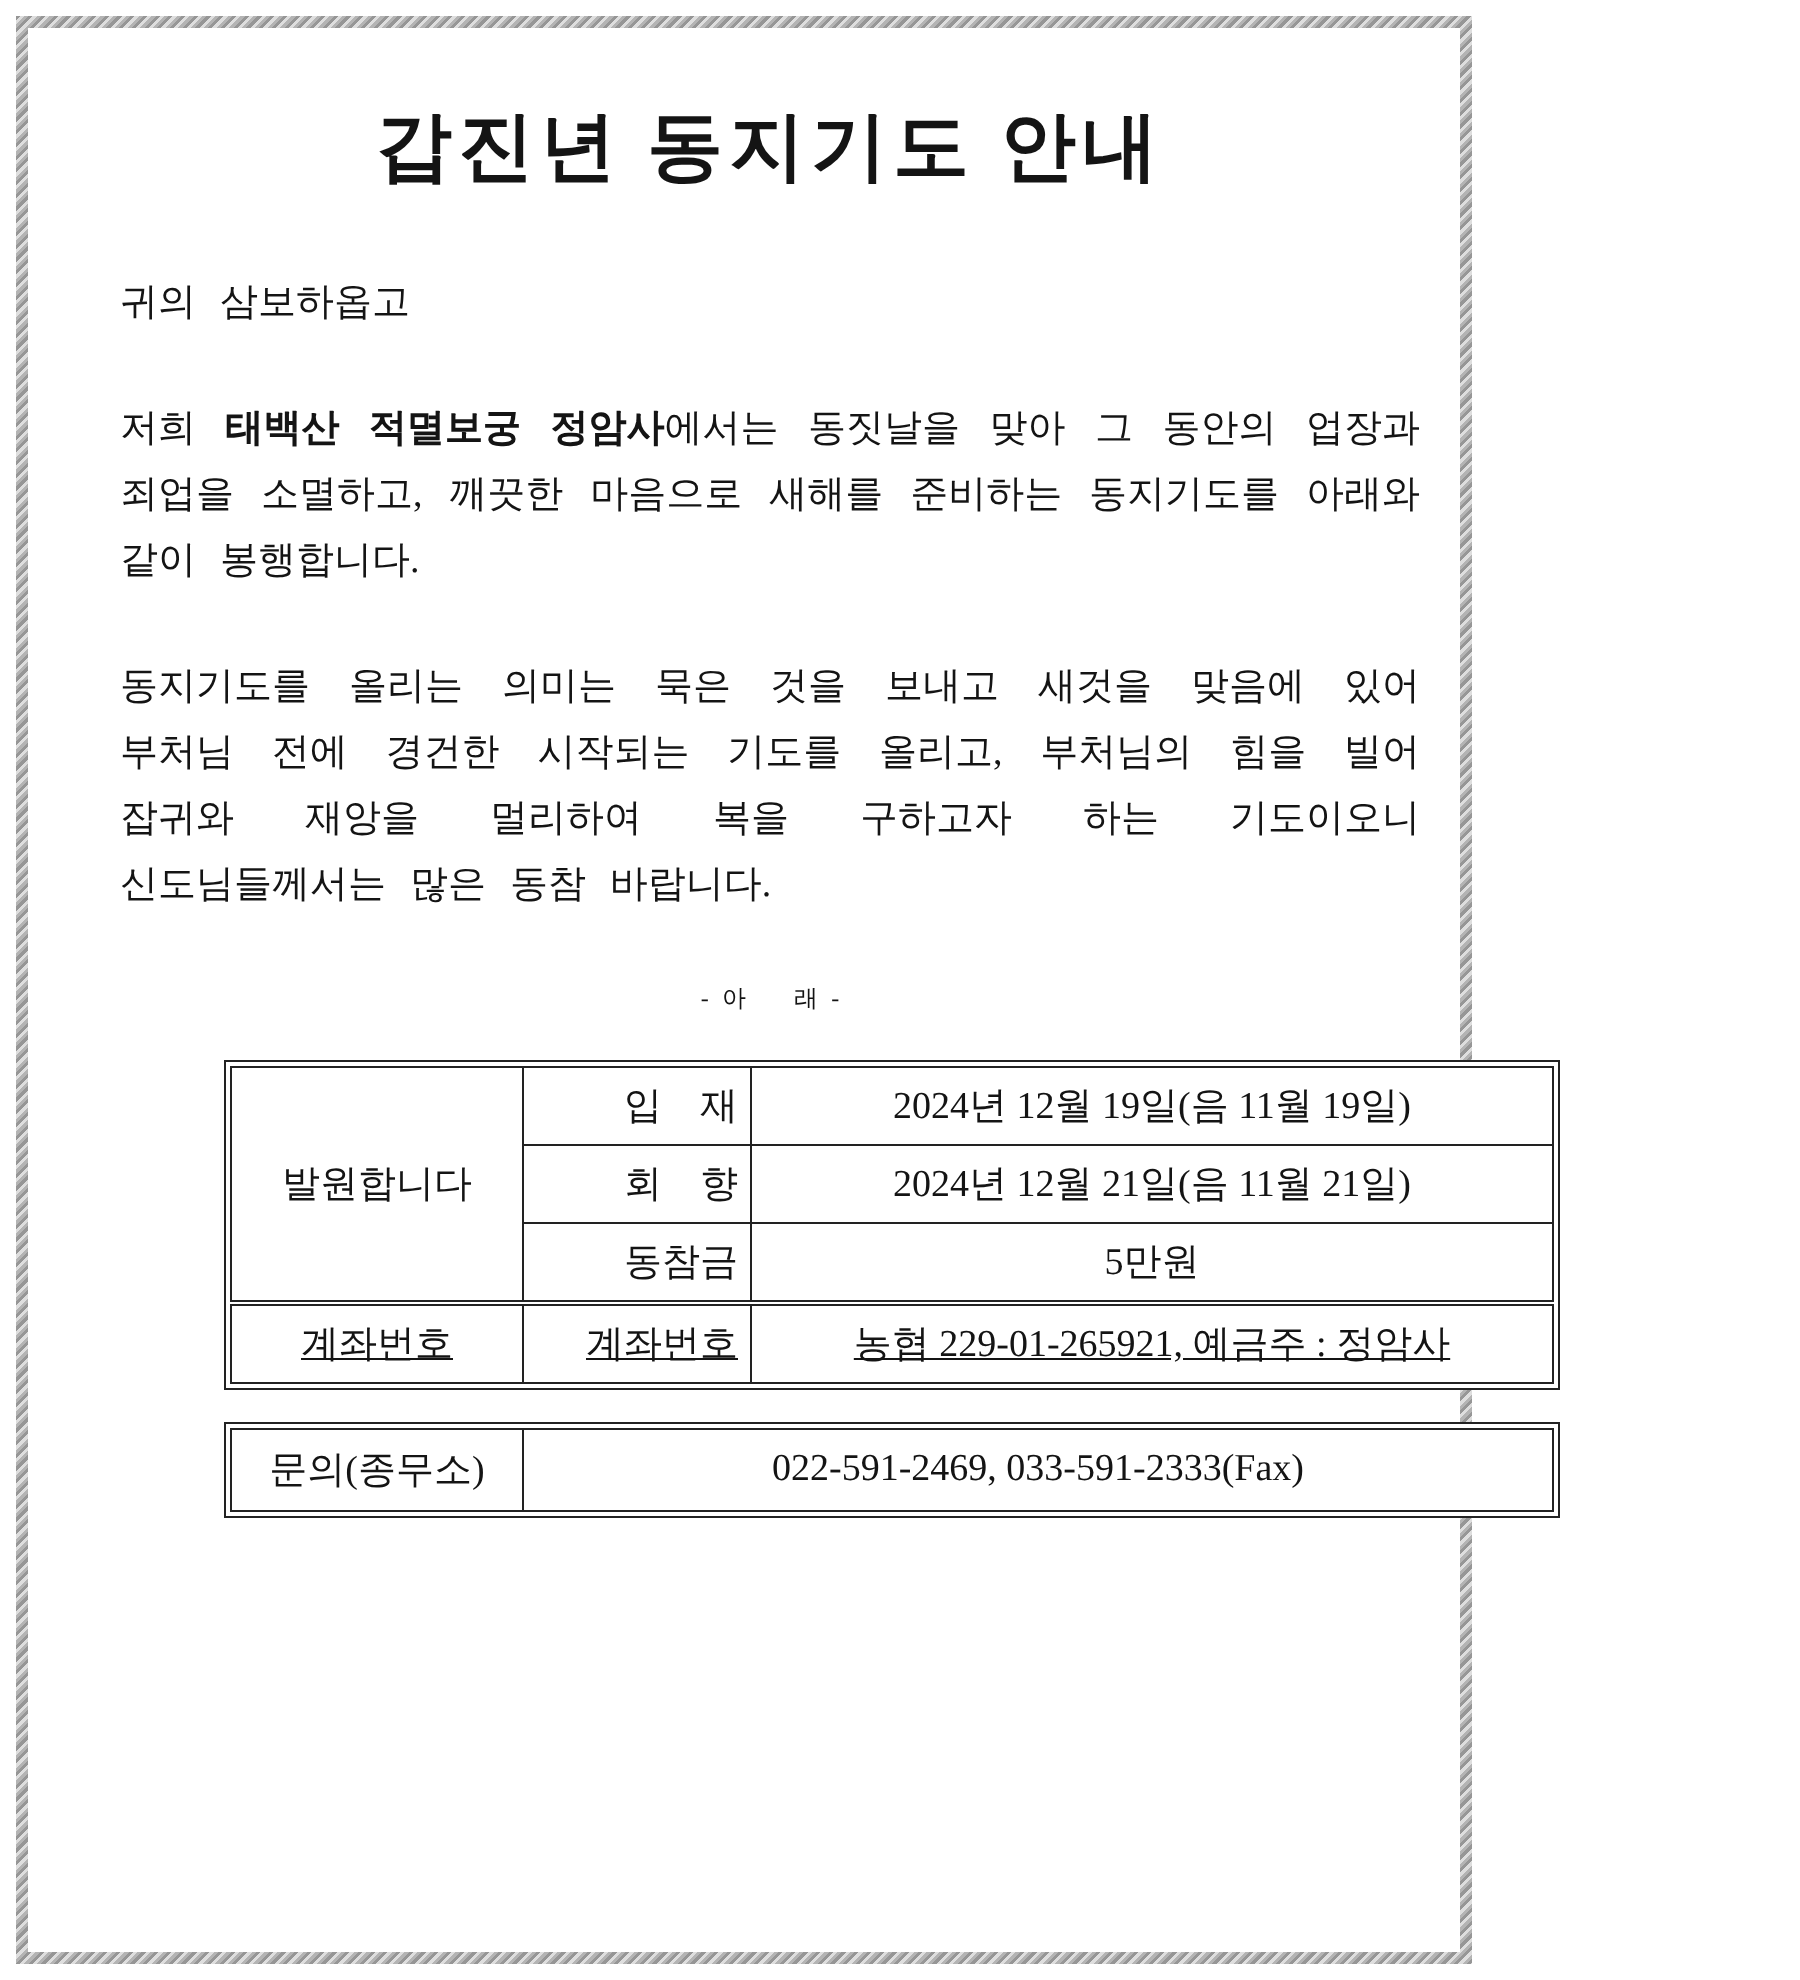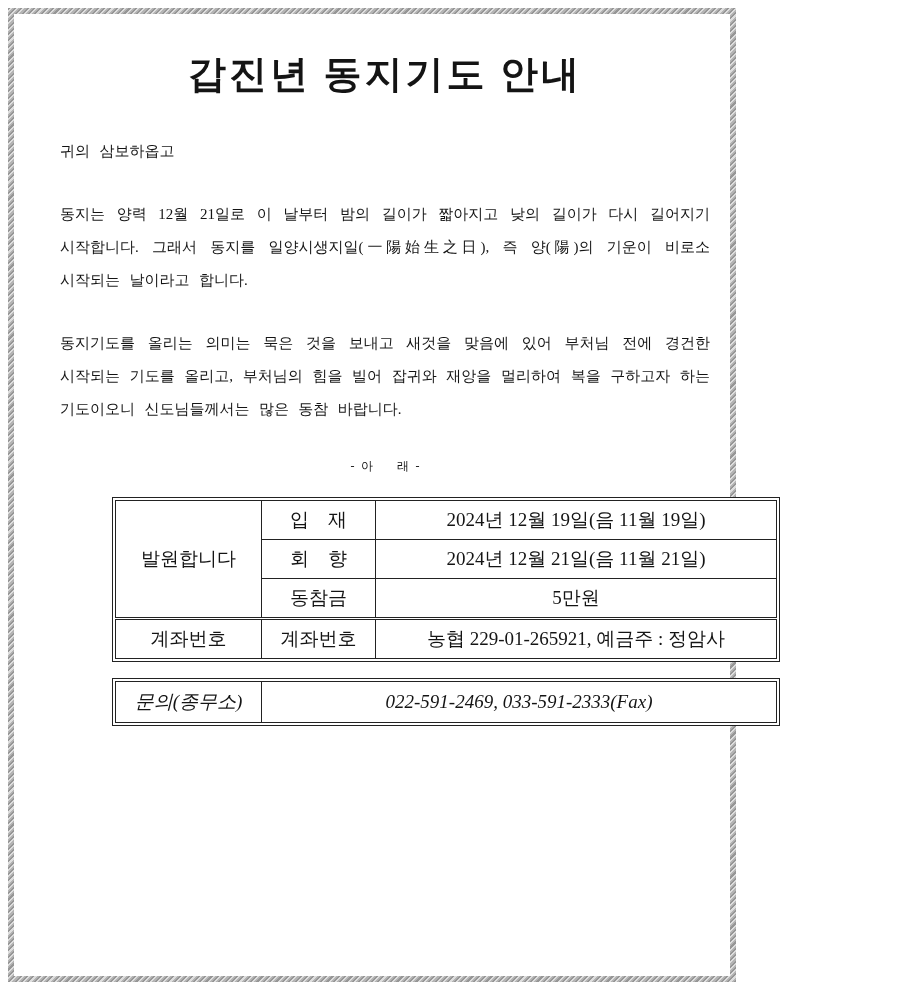--- a/index.html
+++ b/index.html
@@ -34,21 +34,21 @@
   }
   .doc-title {
     margin-top: 50px;
     text-align: center;
     font-size: 38px;
     font-weight: bold;
     letter-spacing: 3px;
     line-height: 1.3;
   }
   .para {
-    font-size: 15px;
+    font-size: 19px;
     line-height: 33px;
     text-align: justify;
     word-spacing: 0.38em;
     word-break: keep-all;
     margin: 0;
   }
   .greeting { margin-top: 36px; }
   .intro    { margin-top: 30px; }
   .solstice { margin-top: 30px; }
   .meaning  { margin-top: 30px; }
@@ -78,40 +78,42 @@
     border: 1px solid #222;
     text-align: center;
     vertical-align: middle;
     font-size: 19px;
     height: 36px;
     padding: 1px 6px;
     overflow: hidden;
     white-space: nowrap;
   }
   td.c1 { width: 133px; }
-  td.c2 { width: 101px; }
-  tr.sep td { border-top: 3px double #222; }
-  .contact-wrap td { height: 38px; font-style: italic; }
+  td.c2 { width: 101px; text-align: right; }
+  tr.sep td { border-top: 3px double #222; text-decoration: underline; }
+  .contact-wrap td { height: 38px; }
 </style>
 </head>
 <body>
 
 <div class="page">
   <div class="frame"></div>
 
   <div class="content">
 
     <h1 class="doc-title">갑진년 동지기도 안내</h1>
 
     <p class="para greeting">
       <span>귀의 삼보하옵고</span><br>
     </p>
 
+    <p class="para intro">
+      <span>저희 </span><span class="bold-temple">태백산 적멸보궁 정암사</span><span>에서는 동짓날을 맞아 그 동안의 업장과 죄업을 소멸하고, 깨끗한 마음으로 새해를 준비하는 동지기도를 아래와 같이 봉행합니다.</span>
+    </p>
 
-    <p class="para solstice">동지는 양력 12월 21일로 이 날부터 밤의 길이가 짧아지고 낮의 길이가 다시 길어지기 시작합니다. 그래서 동지를 일양시생지일(一陽始生之日), 즉 양(陽)의 기운이 비로소 시작되는 날이라고 합니다.</p>
 
     <p class="para meaning">동지기도를 올리는 의미는 묵은 것을 보내고 새것을 맞음에 있어 부처님 전에 경건한 시작되는 기도를 올리고, 부처님의 힘을 빌어 잡귀와 재앙을 멀리하여 복을 구하고자 하는 기도이오니 신도님들께서는 많은 동참 바랍니다.</p>
 
     <div class="below-heading">- 아　　래 -</div>
 
     <div class="tbl-wrap schedule-wrap">
       <table>
         <tbody>
             <tr>
           <td class="c1" rowspan="3">발원합니다</td>

